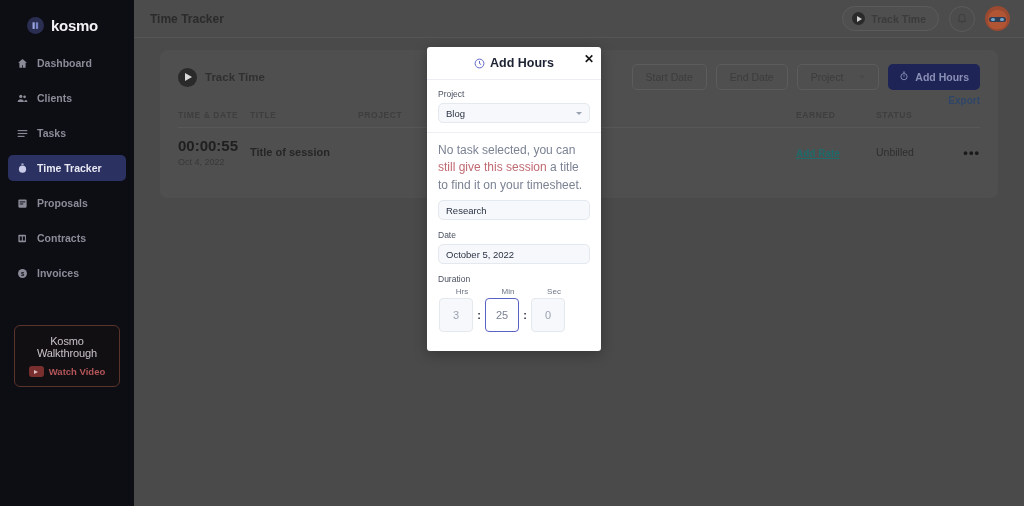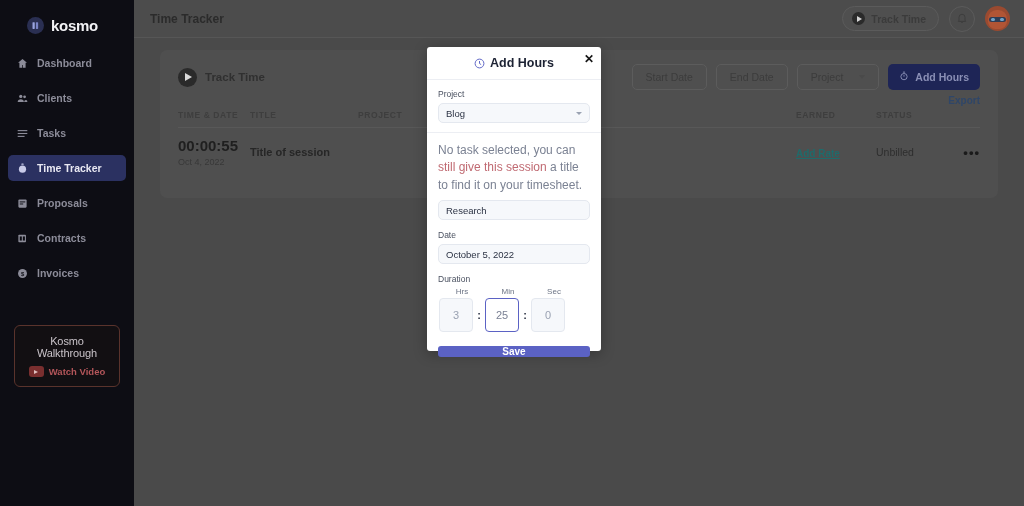--- a/index.html
+++ b/index.html
@@ -572,16 +572,15 @@
       </div>
       <div class="dur-row">
         <div class="dur-input">3</div>
         <div class="dur-colon">:</div>
         <div class="dur-input focused">25</div>
         <div class="dur-colon">:</div>
         <div class="dur-input">0</div>
       </div>
     </div>
 
-    <div class="save-btn">Save</div>
   </div>
 
 </div>
 
 </body></html>

